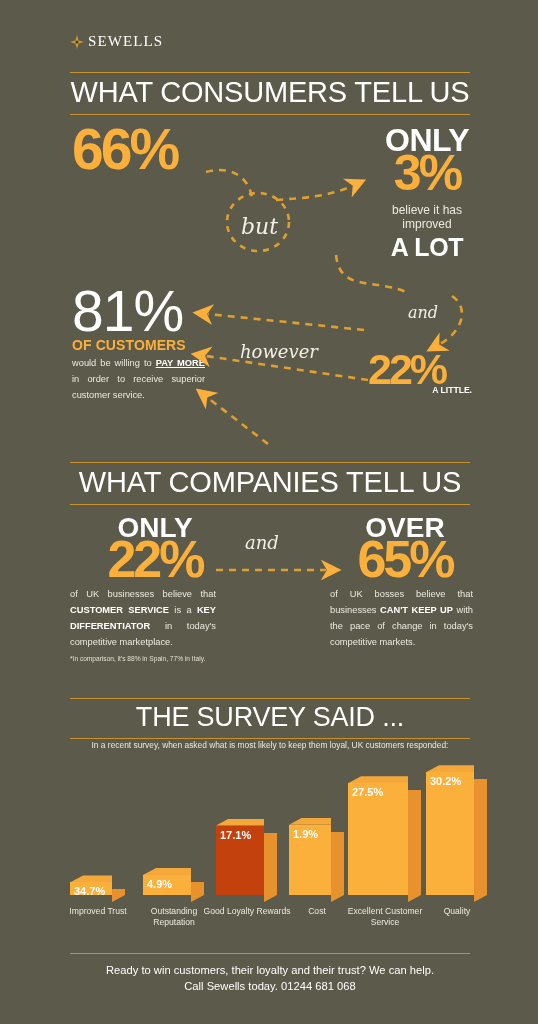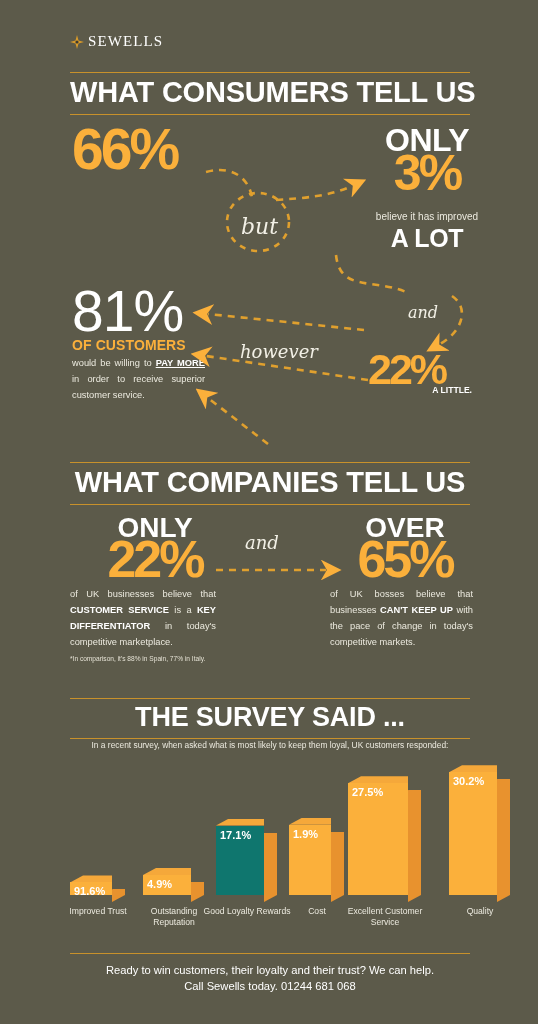--- a/index.html
+++ b/index.html
@@ -19,21 +19,21 @@
   #logo .star svg { display:block; }
   #logo .word {
     font-family:"Liberation Serif", serif;
     font-size:15px; letter-spacing:1.1px; color:#ffffff; font-weight:400;
   }
 
   
   .section-head { left:70px; width:400px; text-align:center; }
   .section-head .rule { height:1px; background:#c8912b; width:100%; }
   .section-head h2 {
-    font-size:29px; font-weight:700; letter-spacing:-0.2px;
+    font-size:29px; font-weight:400; letter-spacing:-0.2px;
     padding:5px 0 7px; line-height:1.0; white-space:nowrap;
   }
   #head-consumers { top:72px; }
   #head-companies { top:462px; }
   #head-survey { top:698px; }
   #head-survey h2 { font-size:27px; }
 
   
   .bignum { font-weight:700; line-height:0.82; letter-spacing:-3px; }
   .orange { color:#fbb03b; }
@@ -47,21 +47,21 @@
 
   
   #b66 { left:72px; top:126px; width:170px; }
   #b66 .n { font-size:57px; }
   #b66 .body-copy { margin-top:7px; text-align:justify; width:132px; }
 
   
   #b3 { left:368px; top:124px; width:118px; text-align:center; }
   #b3 .only { font-size:32px; font-weight:700; letter-spacing:-0.5px; line-height:1; }
   #b3 .n { font-size:50px; margin-top:-3px; }
-  #b3 .sub { font-size:10px; color:#eceadf; margin-top:17px; line-height:1.2; }
+  #b3 .sub { font-size:12px; color:#eceadf; margin-top:9px; line-height:1.2; }
   #b3 .alot { font-size:25px; font-weight:700; letter-spacing:-0.3px; margin-top:1px; }
 
   
   #b81 { left:72px; top:288px; width:175px; }
   #b81 .n { font-size:57px; font-weight:300; letter-spacing:-1px; }
   #b81 .ofc { font-size:14px; font-weight:700; color:#fbb03b; letter-spacing:0.1px; margin-top:2px; }
   #b81 .body-copy { margin-top:3px; text-align:justify; width:133px; }
 
   
   #b22 { left:368px; top:352px; width:118px; text-align:left; }
@@ -232,34 +232,34 @@
     <div class="rule"></div>
     <h2>THE SURVEY SAID ...</h2>
     <div class="rule"></div>
   </div>
 
   <div class="abs" id="chart">
       <div class="bar-wrap" style="left: 70px; width: 42px; height: 12.5938px;">
         <div class="bar" style="background: rgb(251, 176, 59);">
           <div class="top"></div>
           <div class="side" style="background: rgb(232, 146, 46);"></div>
-          <div class="val">91.6%</div>
+          <div class="val">34.7%</div>
         </div>
         <div class="bar-label">Improved Trust</div>
       </div>
       <div class="bar-wrap" style="left: 143px; width: 48px; height: 19.9062px;">
         <div class="bar" style="background: rgb(251, 176, 59);">
           <div class="top"></div>
           <div class="side" style="background: rgb(232, 146, 46);"></div>
           <div class="val">4.9%</div>
         </div>
         <div class="bar-label">Outstanding Reputation</div>
       </div>
       <div class="bar-wrap" style="left: 216px; width: 48px; height: 69.4688px;">
-        <div class="bar" style="background: #0f766e;">
+        <div class="bar" style="background: #c2410c;">
           <div class="top"></div>
           <div class="side" style="background: rgb(232, 146, 46);"></div>
           <div class="val">17.1%</div>
         </div>
         <div class="bar-label">Good Loyalty Rewards</div>
       </div>
       <div class="bar-wrap" style="left: 289px; width: 42px; height: 70.2812px;">
         <div class="bar" style="background: rgb(251, 176, 59);">
           <div class="top"></div>
           <div class="side" style="background: rgb(232, 146, 46);"></div>
@@ -268,21 +268,21 @@
         <div class="bar-label">Cost</div>
       </div>
       <div class="bar-wrap" style="left: 348px; width: 60px; height: 111.719px;">
         <div class="bar" style="background: rgb(251, 176, 59);">
           <div class="top"></div>
           <div class="side" style="background: rgb(232, 146, 46);"></div>
           <div class="val">27.5%</div>
         </div>
         <div class="bar-label">Excellent Customer Service</div>
       </div>
-      <div class="bar-wrap" style="left: 449px; width: 48px; height: 122.688px;">
+      <div class="bar-wrap" style="left: 426px; width: 48px; height: 122.688px;">
         <div class="bar" style="background: rgb(251, 176, 59);">
           <div class="top"></div>
           <div class="side" style="background: rgb(232, 146, 46);"></div>
           <div class="val">30.2%</div>
         </div>
         <div class="bar-label">Quality</div>
       </div>
     </div>
 
   <div class="abs" id="footer-rule"></div>

